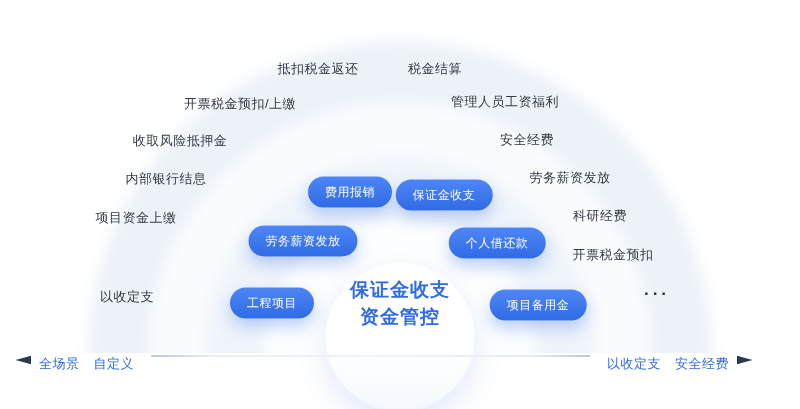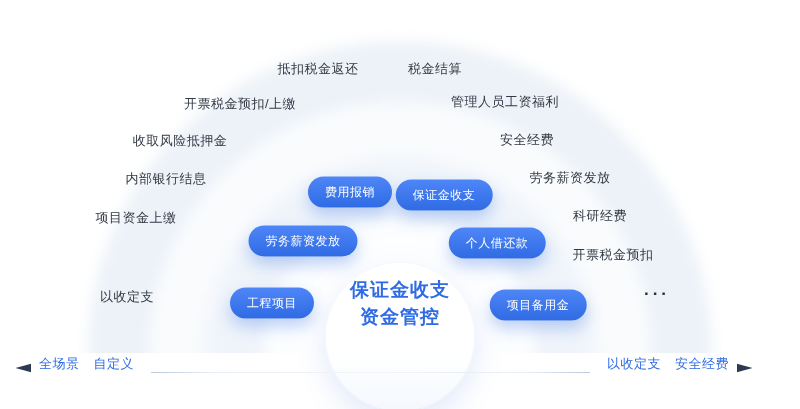--- a/index.html
+++ b/index.html
@@ -78,21 +78,21 @@
     letter-spacing: 3px;
     color: #2b313b;
   }
 
   
   .axis {
     position: absolute;
     left: 14px; right: 14px; top: 355px;
     height: 18px;
     display: flex;
-    align-items: flex-end;
+    align-items: flex-start;
   }
   .axis-word {
     color: #2f6be4;
     font-size: 13px;
     font-weight: 500;
     white-space: nowrap;
     margin: 0 7px;
     letter-spacing: 0.5px;
   }
   .axis-line {

